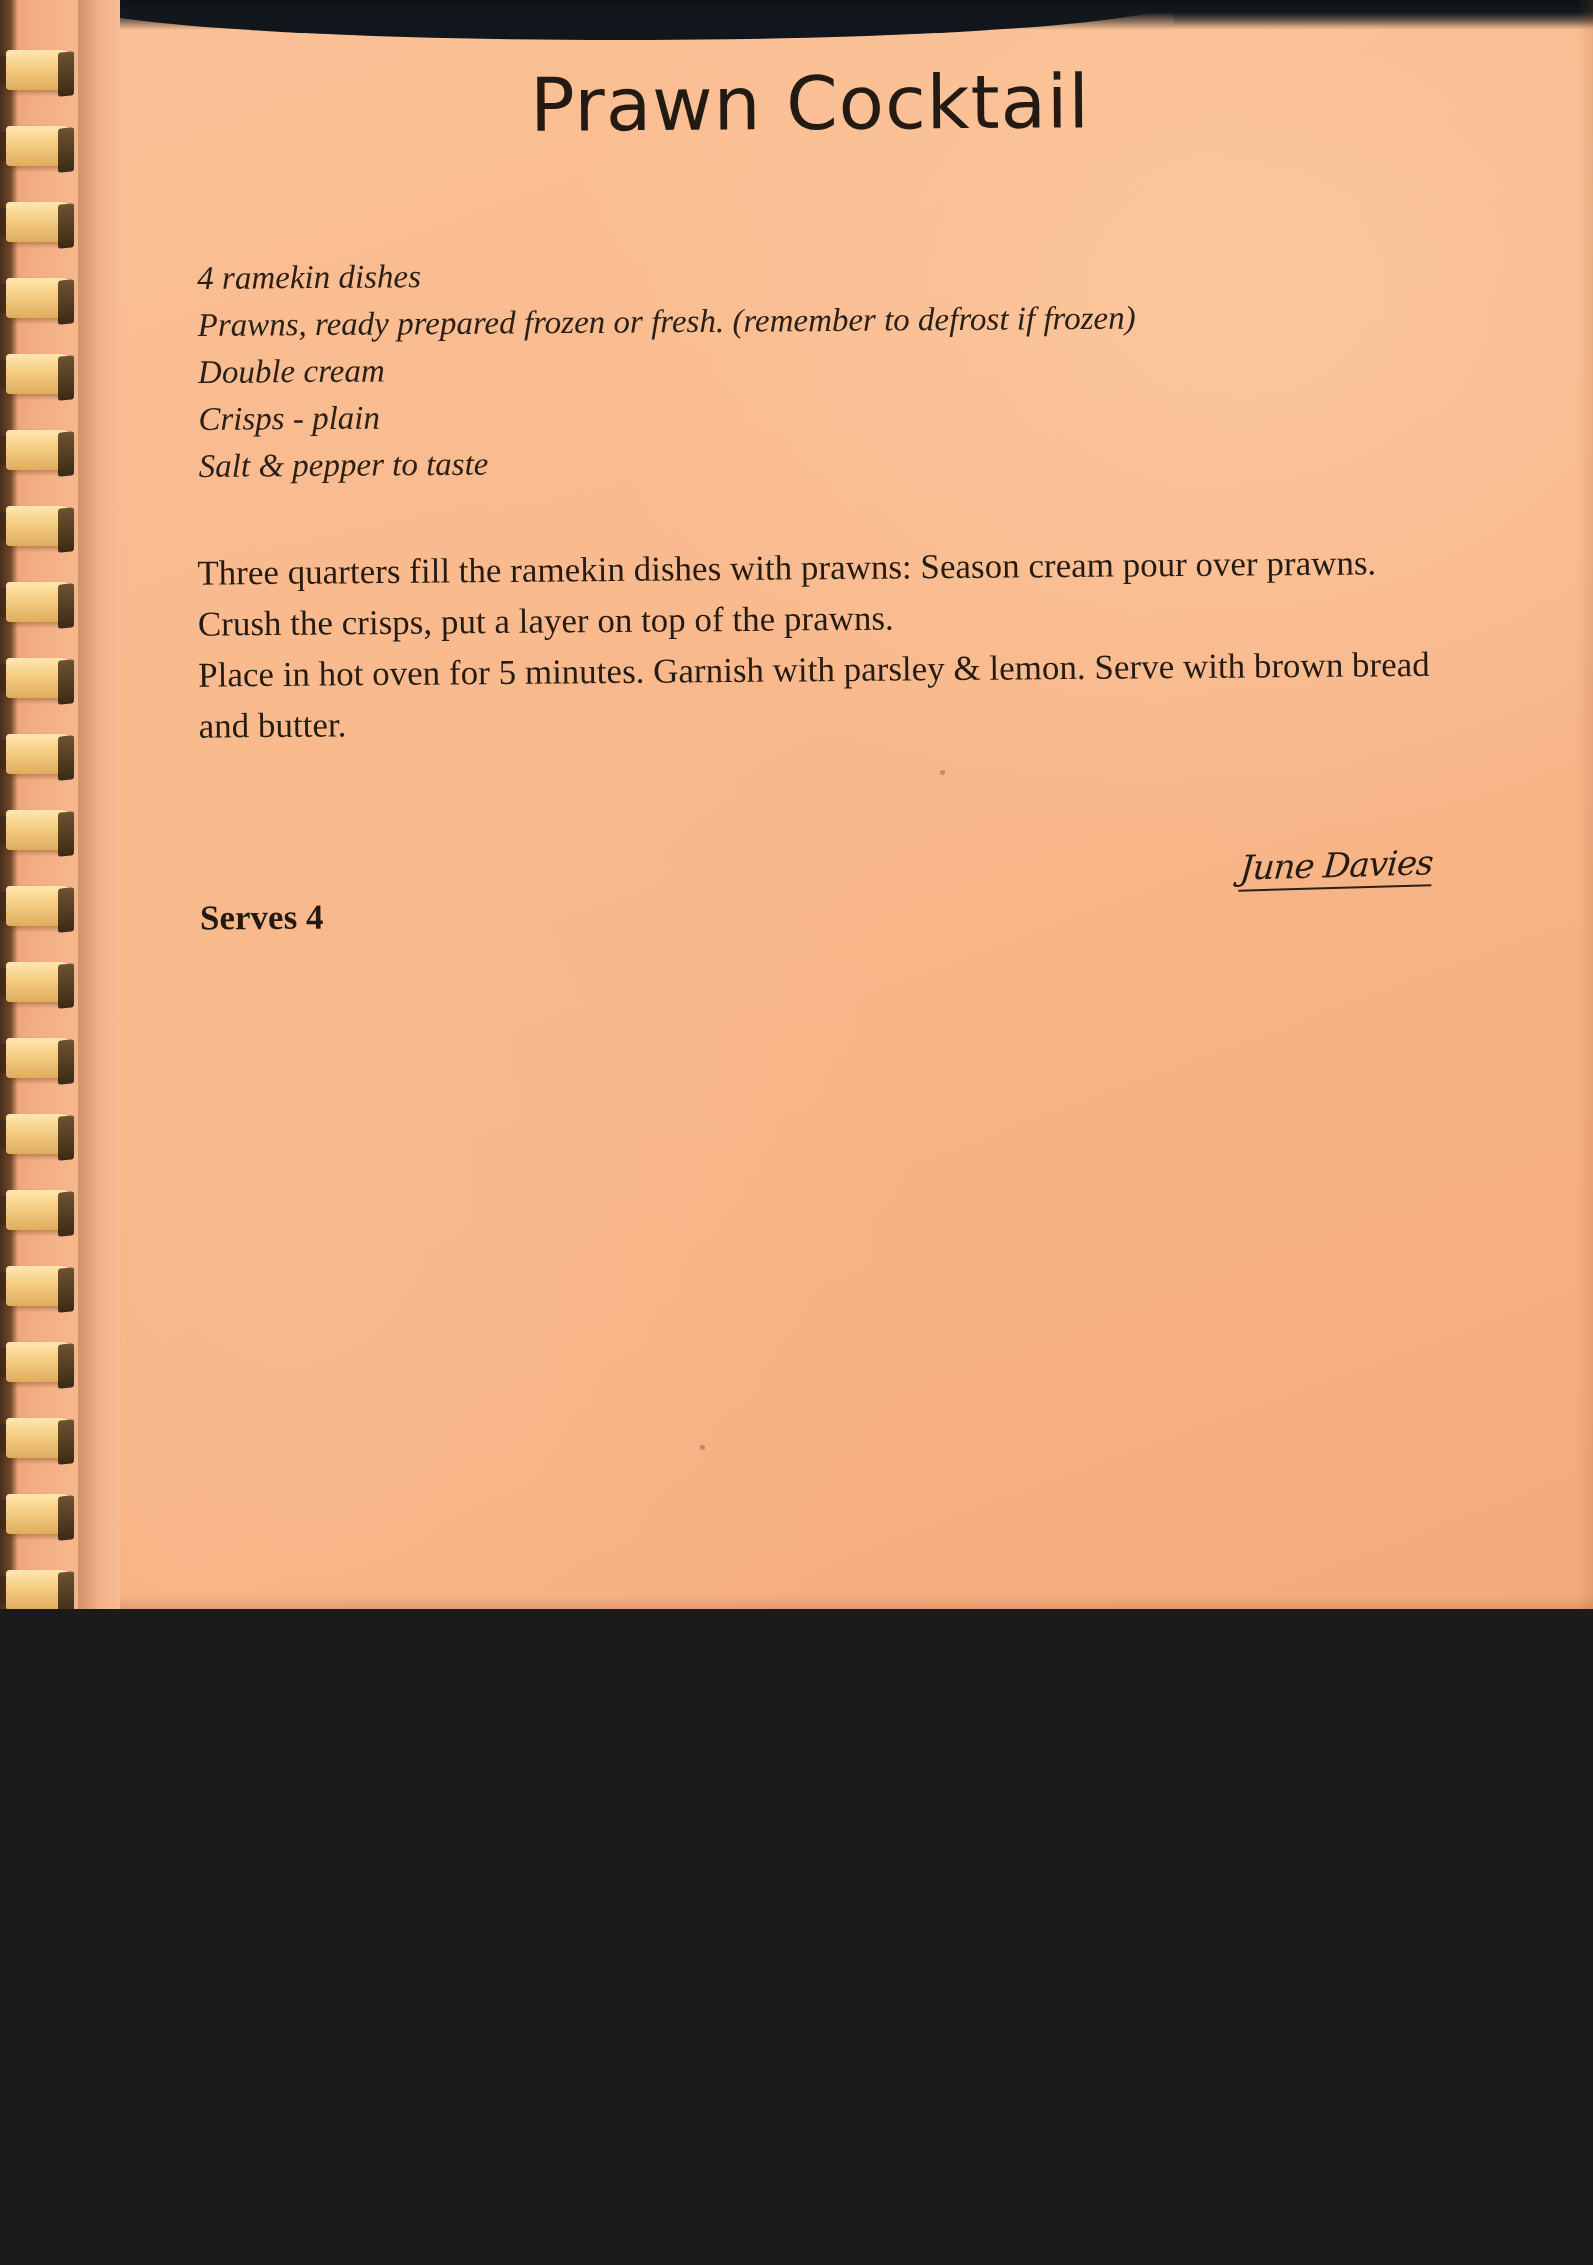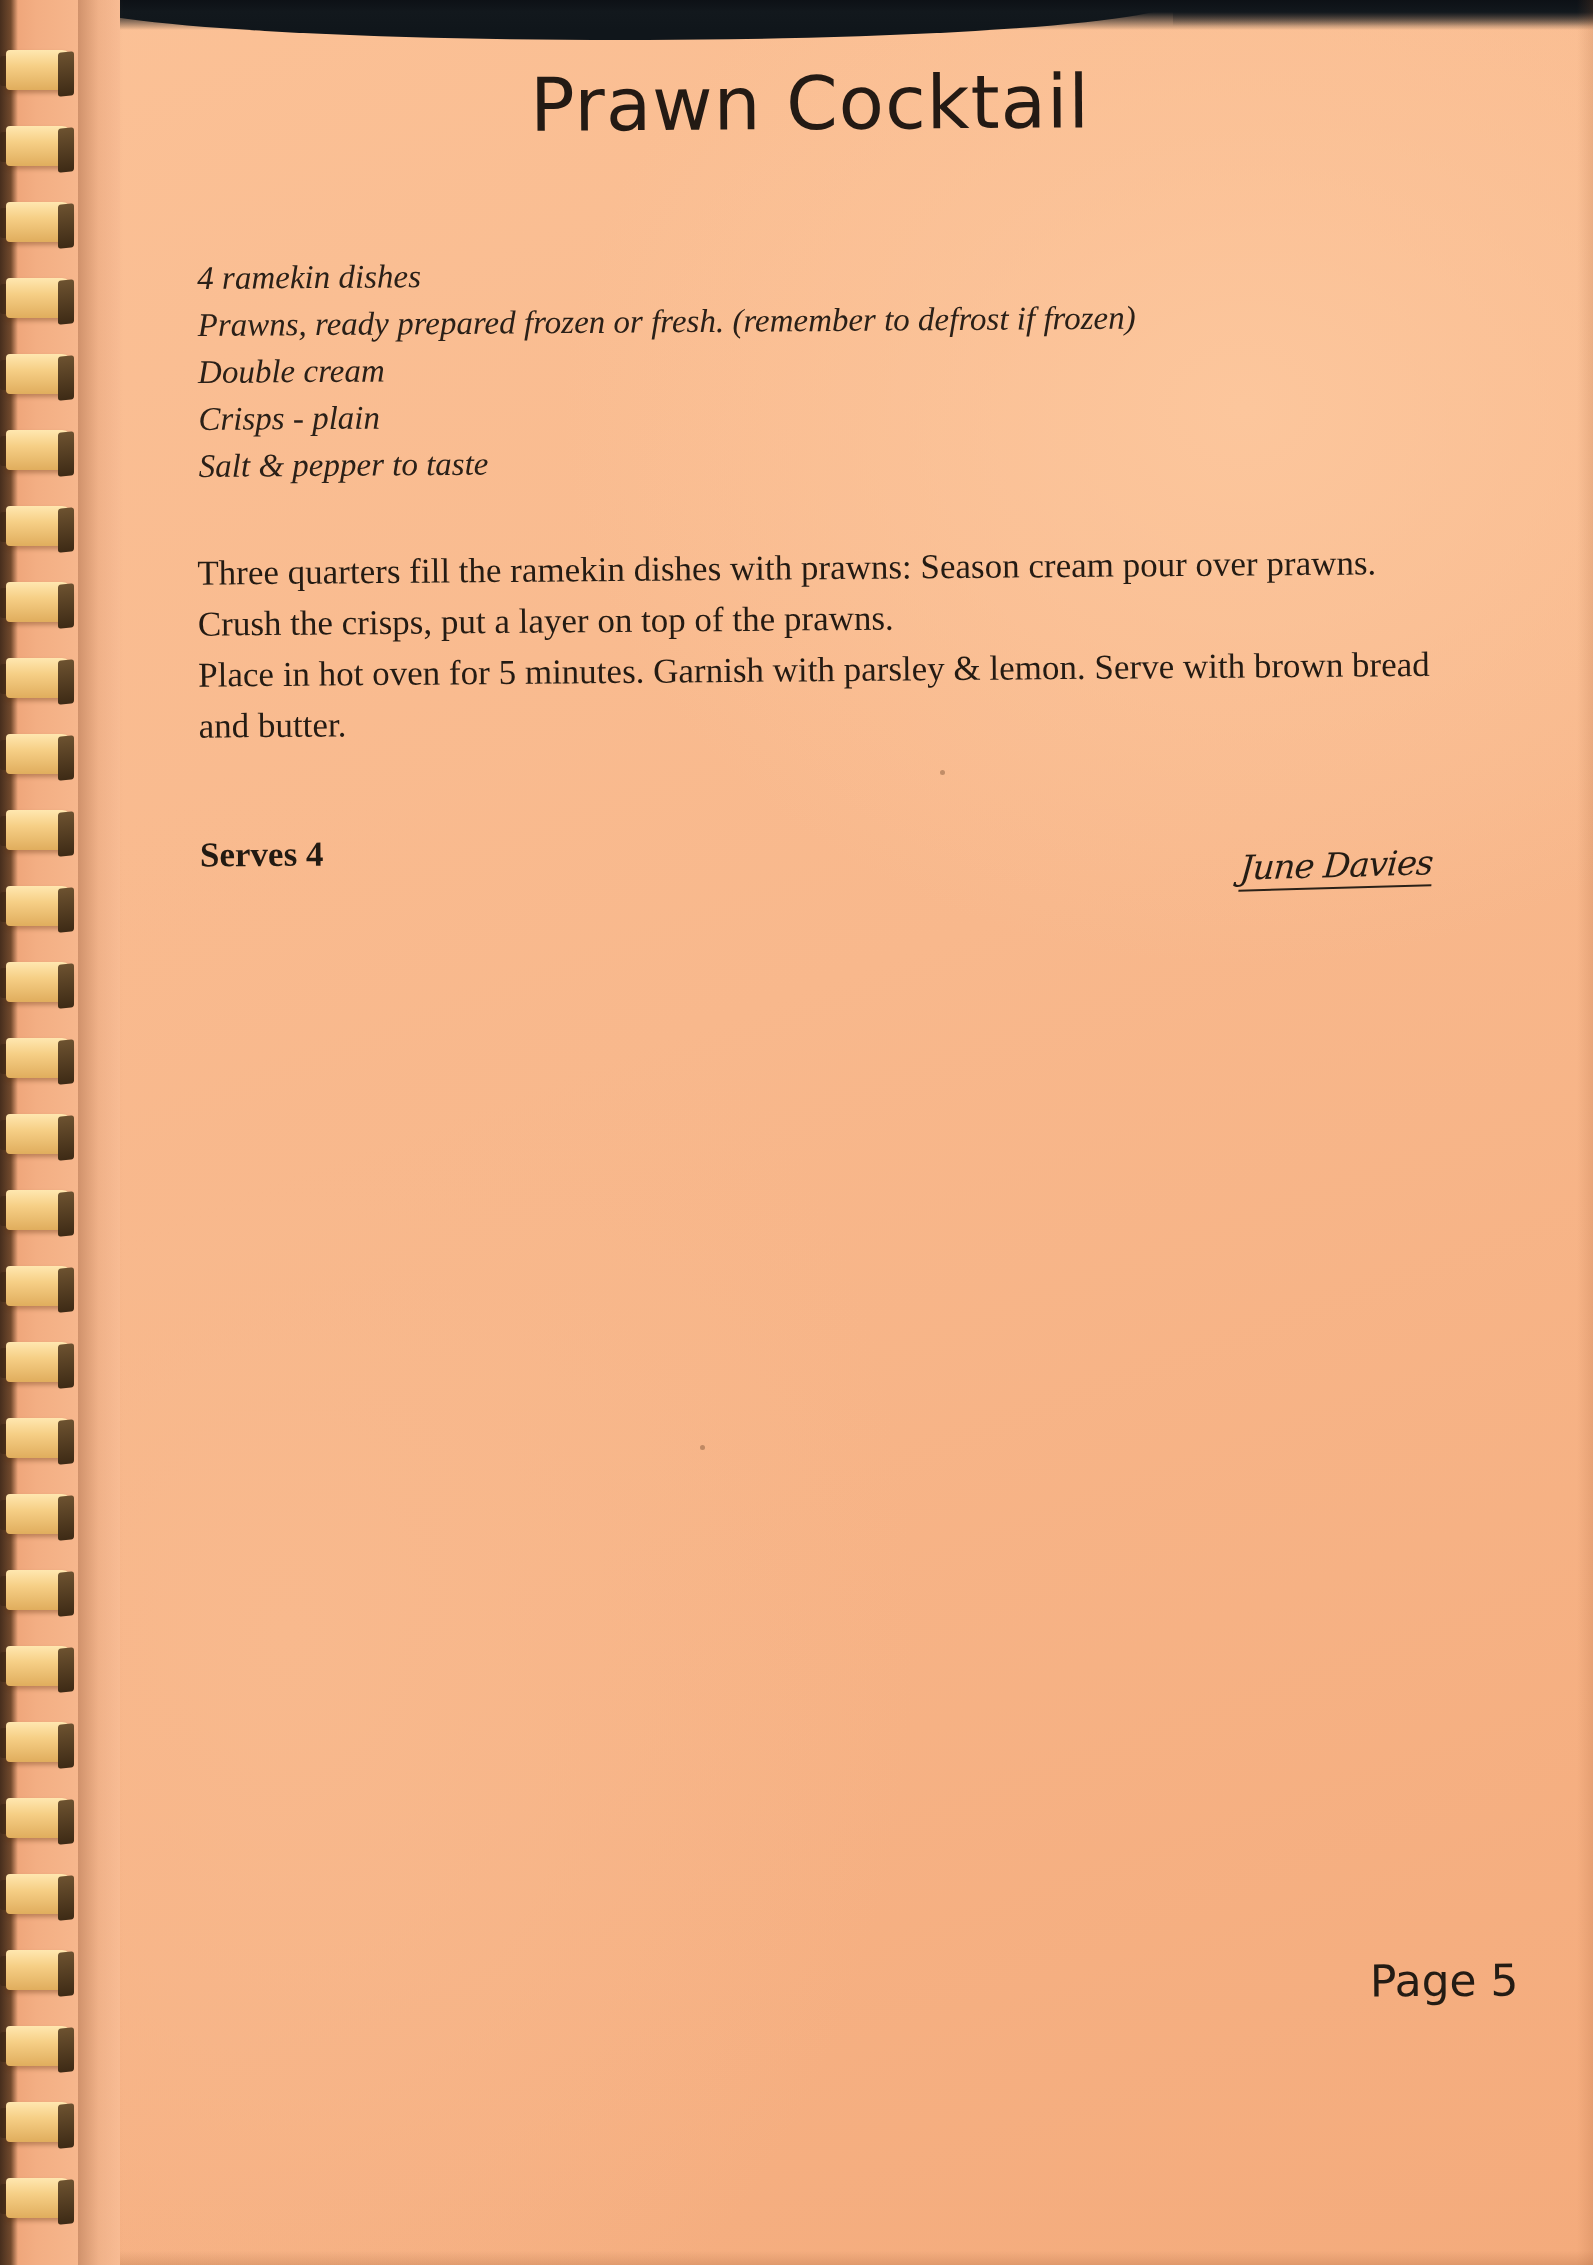--- a/index.html
+++ b/index.html
@@ -3,21 +3,21 @@
 <meta charset="utf-8">
 <style>
   html, body {
     margin: 0;
     padding: 0;
     background: #1b1b1b;
   }
   .page {
     position: relative;
     width: 1593px;
-    height: 2265px;
+    height: 1609px;
     overflow: hidden;
     background: #f6b183;
     background-image:
       radial-gradient(ellipse 1100px 900px at 78% 18%, #fcc69c 0%, rgba(252,198,156,0) 62%),
       radial-gradient(ellipse 900px 1200px at 18% 72%, #f8b98d 0%, rgba(248,185,141,0) 70%),
       linear-gradient(160deg, #fbc196 0%, #f8b88c 45%, #f4ab7c 100%);
     font-family: "Liberation Serif", serif;
   }
 
   
@@ -158,21 +158,21 @@
     font-family: "Liberation Serif", serif;
     font-size: 35px;
     line-height: 51px;
     color: #241b13;
     transform: rotate(-0.5deg);
   }
   .method p { margin: 0; }
 
   .serves {
     position: absolute;
-    top: 835px;
+    top: 898px;
     left: 80px;
     font-family: "Liberation Serif", serif;
     font-weight: bold;
     font-size: 35px;
     color: #221a12;
     transform: rotate(-0.4deg);
   }
 
   .signature {
     position: absolute;

